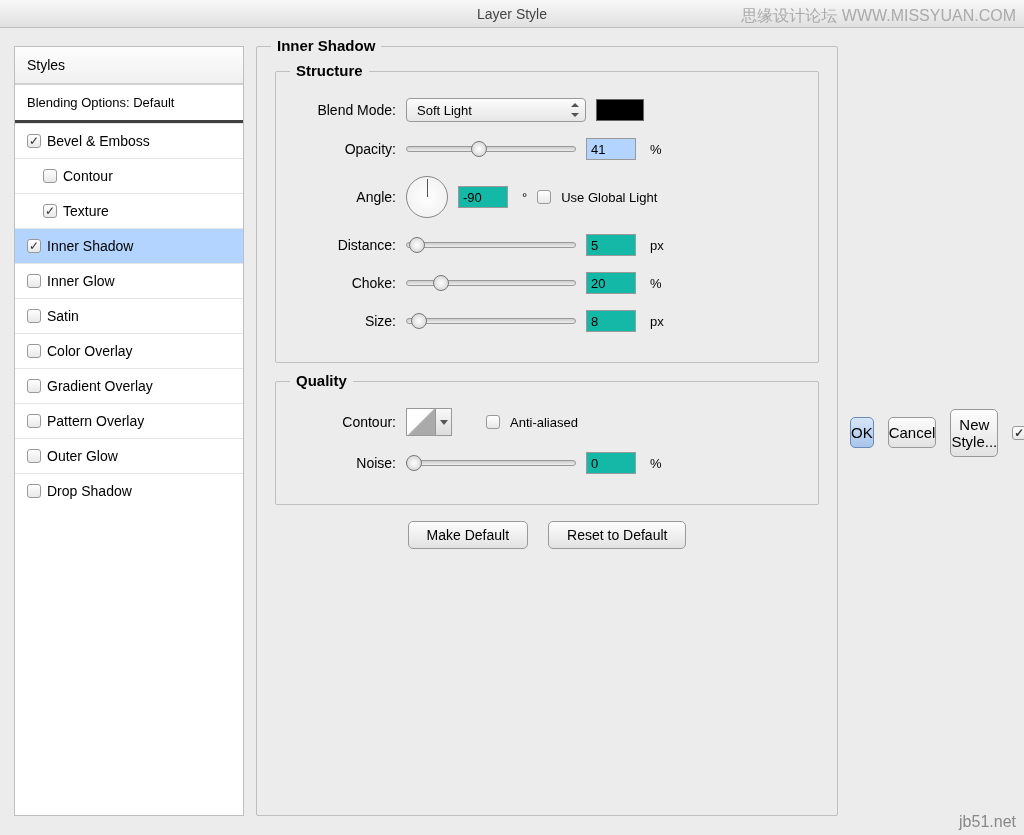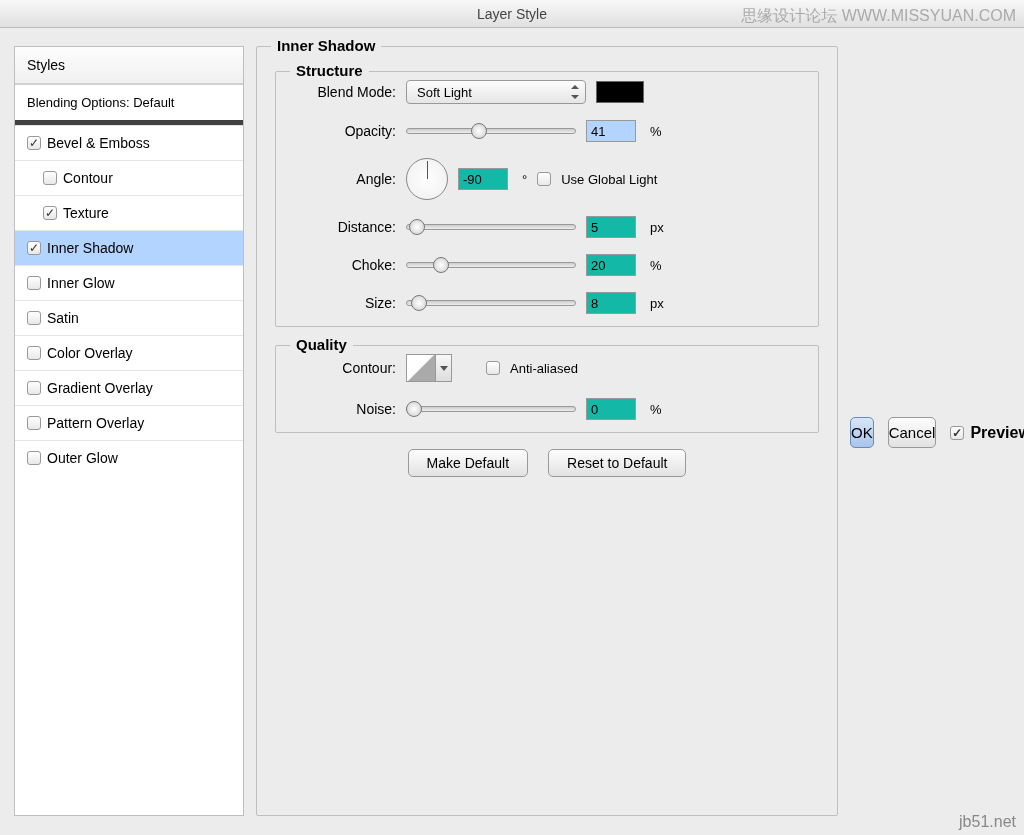--- a/index.html
+++ b/index.html
@@ -2,30 +2,30 @@
 <html><head>
 <meta charset="utf-8">
 <style>
 * { box-sizing: border-box; margin: 0; padding: 0; }
 body { font-family: "Helvetica Neue", Arial, sans-serif; font-size: 13px; background: #fff; color: #000; }
 .window { width: 1024px; height: 835px; background: #ececec; position: relative; }
 .titlebar { height: 28px; background: linear-gradient(#f8f8f8, #e0e0e0); border-bottom: 1px solid #bbb; text-align: center; line-height: 28px; font-size: 14px; color: #444; }
 .content { display: flex; padding: 18px 14px; gap: 12px; height: calc(100% - 28px); }
 .sidebar { width: 230px; border: 1px solid #bfbfbf; background: #fff; height: 770px; }
 .sidebar-header { background: linear-gradient(#fdfdfd,#f0f0f0); padding: 10px 12px; border-bottom: 1px solid #d0d0d0; font-size: 14px; }
-.sidebar-blending { padding: 10px 12px; border-top: 1px solid #d0d0d0; border-bottom: 5px solid #404040; font-size: 13px; background: #fff; }
+.sidebar-blending { padding: 10px 12px; border-top: 1px solid #d0d0d0; border-bottom: 3px solid #404040; font-size: 13px; background: #fff; }
 .sidebar-item { padding: 9px 12px; border-top: 1px solid #e5e5e5; display: flex; align-items: center; gap: 6px; cursor: pointer; font-size: 14px; }
 .sidebar-item.indent { padding-left: 28px; }
 .sidebar-item.selected { background: #b3d4ff; }
 .checkbox { width: 14px; height: 14px; border: 1px solid #999; border-radius: 3px; background: linear-gradient(#fff,#e8e8e8); display: inline-flex; align-items: center; justify-content: center; flex-shrink: 0; }
 .checkbox.checked::after { content: "✓"; font-size: 12px; color: #333; line-height: 1; }
 .main { flex: 1; position: relative; }
 .fieldset { border: 1px solid #bfbfbf; border-radius: 2px; padding: 16px 18px 18px; margin-bottom: 12px; position: relative; }
 .fieldset > .legend { position: absolute; top: -10px; left: 14px; background: #ececec; padding: 0 6px; font-size: 15px; font-weight: bold; }
-.subfield { border: 1px solid #bfbfbf; border-radius: 2px; padding: 8px 14px; margin-top: 8px; position: relative; }
+.subfield { border: 1px solid #bfbfbf; border-radius: 2px; padding: 26px 14px; margin-top: 8px; position: relative; }
 .subfield > .legend { position: absolute; top: -10px; left: 14px; background: #ececec; padding: 0 6px; font-size: 15px; font-weight: bold; }
 .outer-fieldset { height: 770px; }
 .row { display: flex; align-items: center; margin-bottom: 16px; gap: 10px; }
 .row-label { width: 106px; text-align: right; font-size: 14px; }
 .select { background: linear-gradient(#fcfcfc,#e6e6e6); border: 1px solid #999; border-radius: 4px; padding: 3px 20px 3px 10px; width: 180px; height: 24px; position: relative; font-size: 13px; display: flex; align-items: center; }
 .select::after { content: ""; position: absolute; right: 6px; top: 4px; width: 0; height: 0; border-left: 4px solid transparent; border-right: 4px solid transparent; border-bottom: 4px solid #555; }
 .select::before { content: ""; position: absolute; right: 6px; bottom: 4px; width: 0; height: 0; border-left: 4px solid transparent; border-right: 4px solid transparent; border-top: 4px solid #555; }
 .color-swatch { width: 48px; height: 22px; background: #000; border: 1px solid #666; }
 .slider { width: 170px; height: 20px; position: relative; display: flex; align-items: center; }
 .slider-track { width: 100%; height: 6px; background: linear-gradient(#ccc,#eee); border: 1px solid #999; border-radius: 3px; }
@@ -95,20 +95,24 @@
             <span>Gradient Overlay</span>
           </div>
           <div class="sidebar-item">
             <span class="checkbox"></span>
             <span>Pattern Overlay</span>
           </div>
           <div class="sidebar-item">
             <span class="checkbox"></span>
             <span>Outer Glow</span>
           </div>
+          <div class="sidebar-item">
+            <span class="checkbox"></span>
+            <span>Drop Shadow</span>
+          </div>
         </div>
     </div>
 
     <div class="main">
       <div class="fieldset outer-fieldset">
         <div class="legend">Inner Shadow</div>
 
         <div class="subfield">
           <div class="legend">Structure</div>
 
@@ -198,20 +202,21 @@
         <div class="btn-row">
           <button class="btn">Make Default</button>
           <button class="btn">Reset to Default</button>
         </div>
       </div>
     </div>
 
     <div class="right-panel">
       <button class="btn primary">OK</button>
       <button class="btn">Cancel</button>
+      <button class="btn">New Style...</button>
       <div class="preview-check">
         <span class="checkbox checked"></span>
         <span>Preview</span>
       </div>
       <div class="preview-box">
         <div class="preview-box-inner"></div>
       </div>
     </div>
   </div>
   <span class="watermark2">jb51.net</span>

